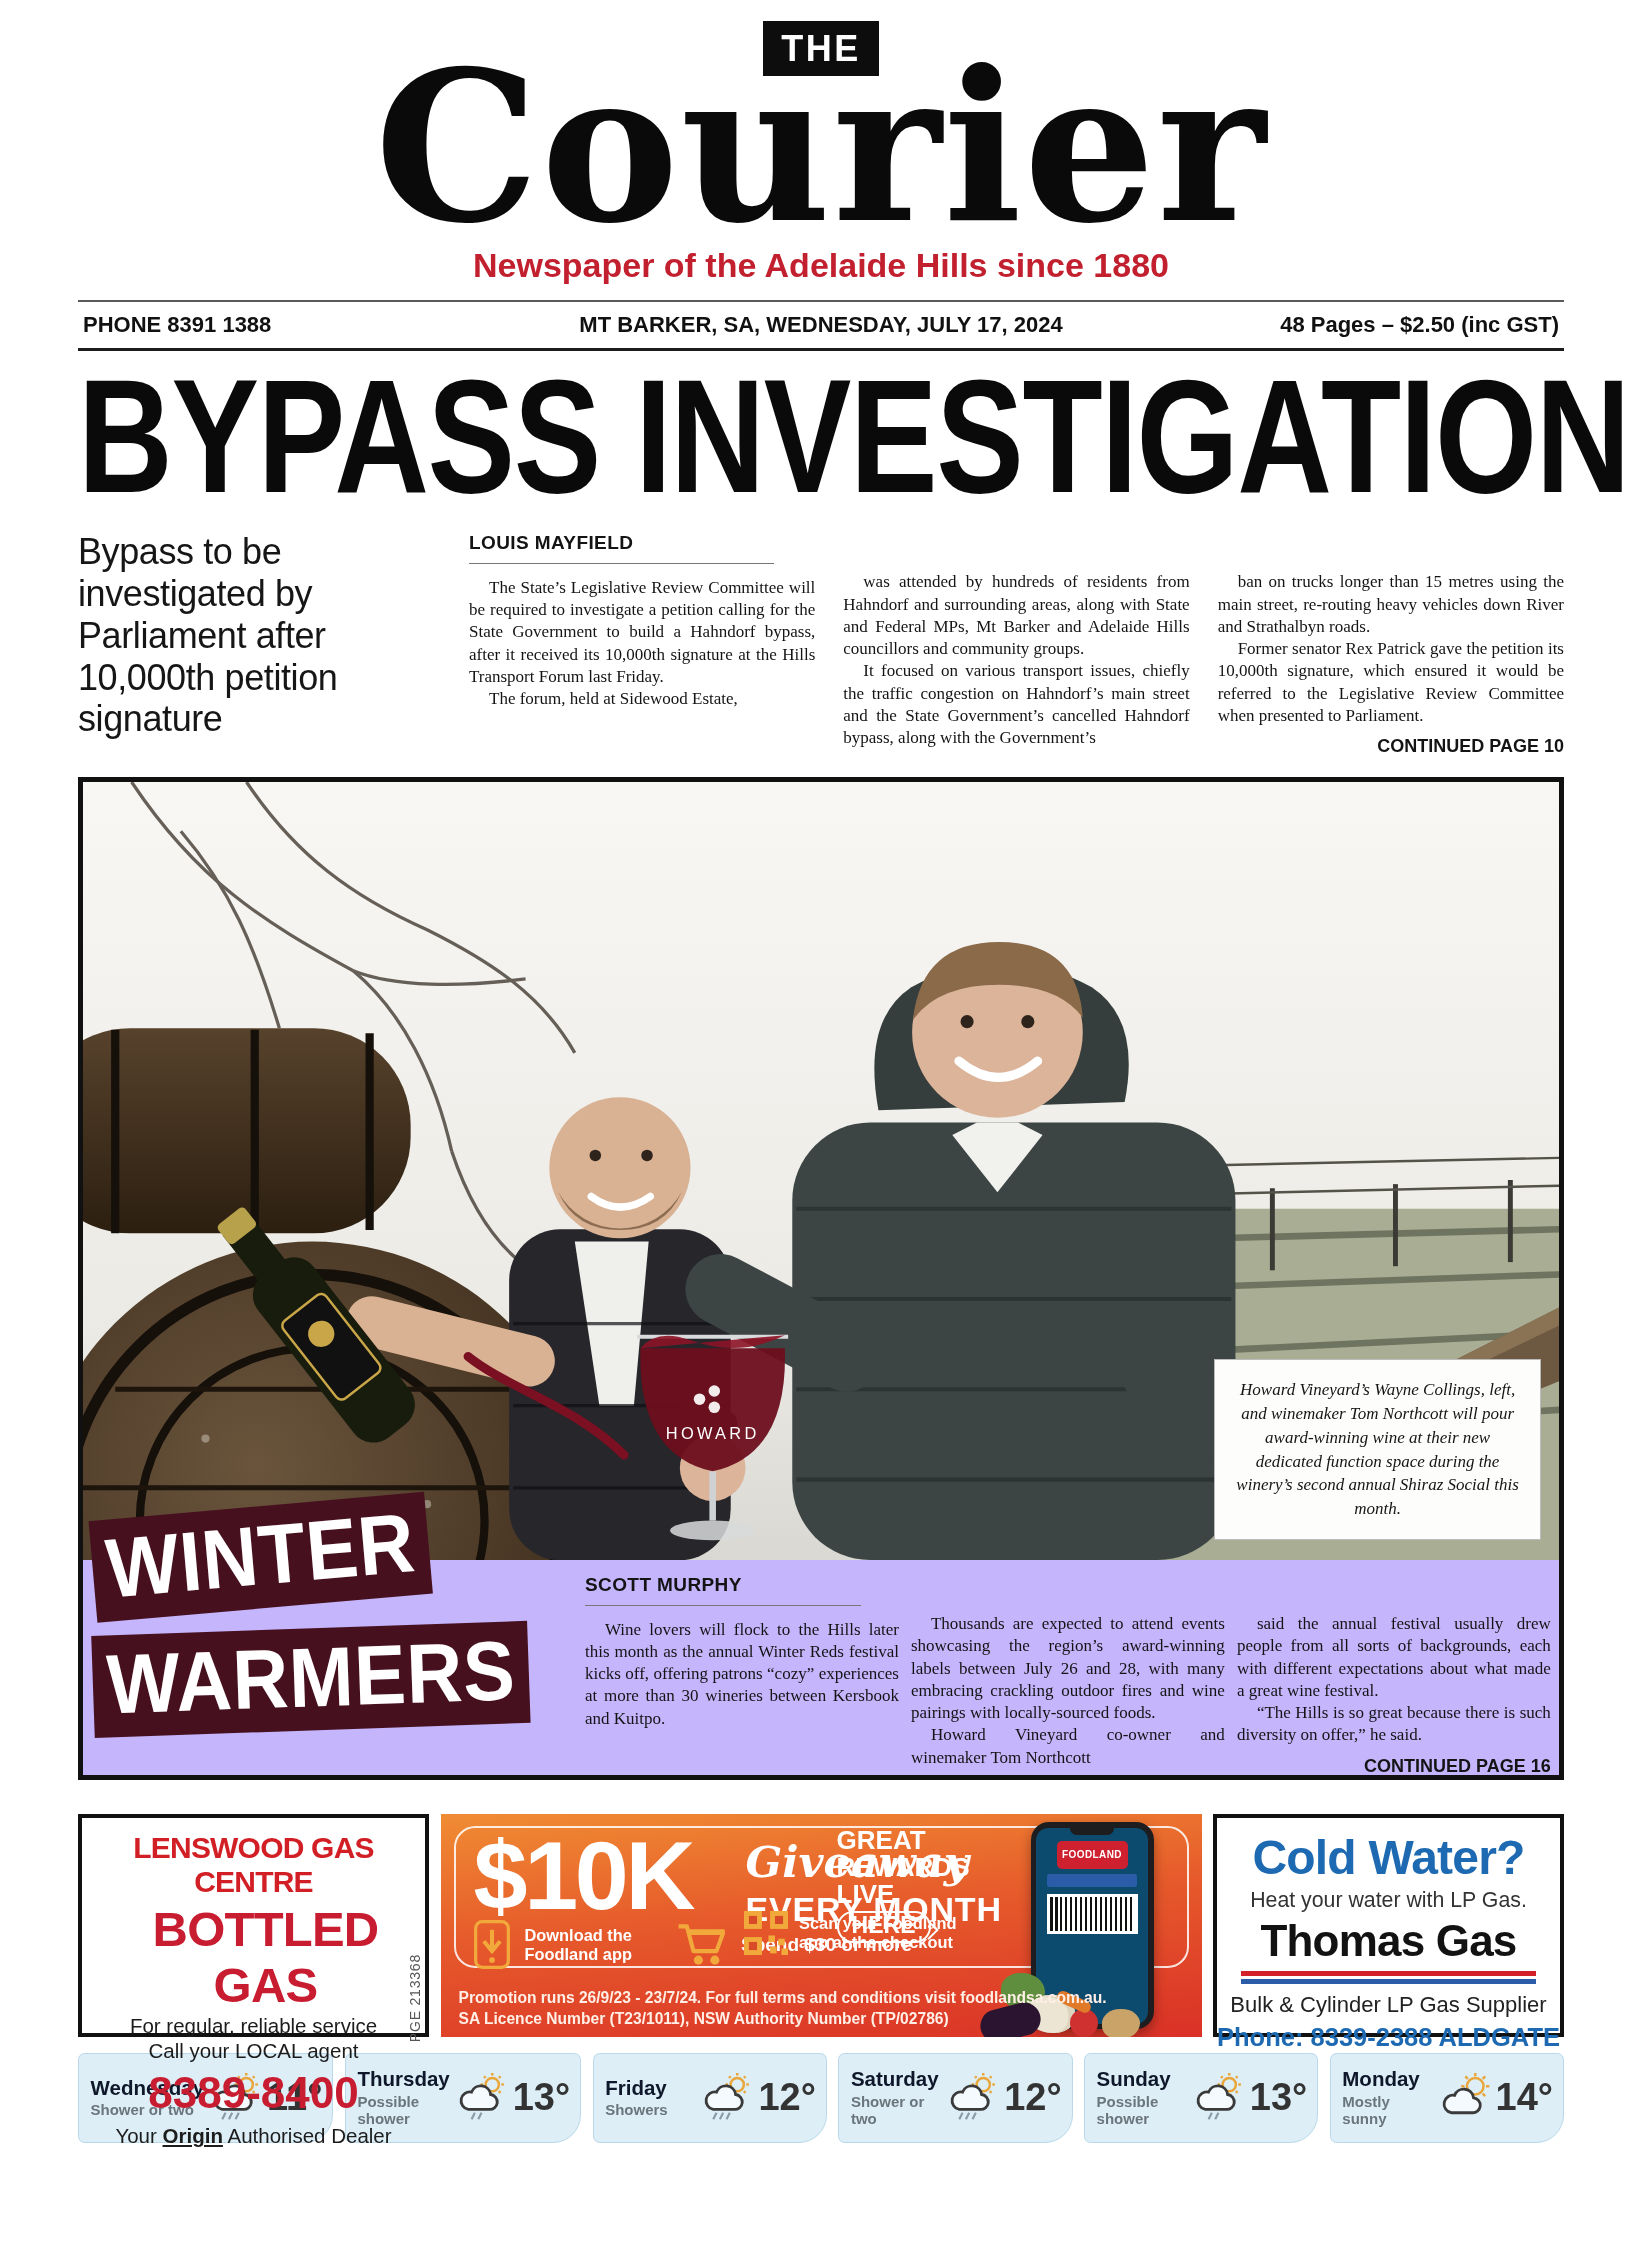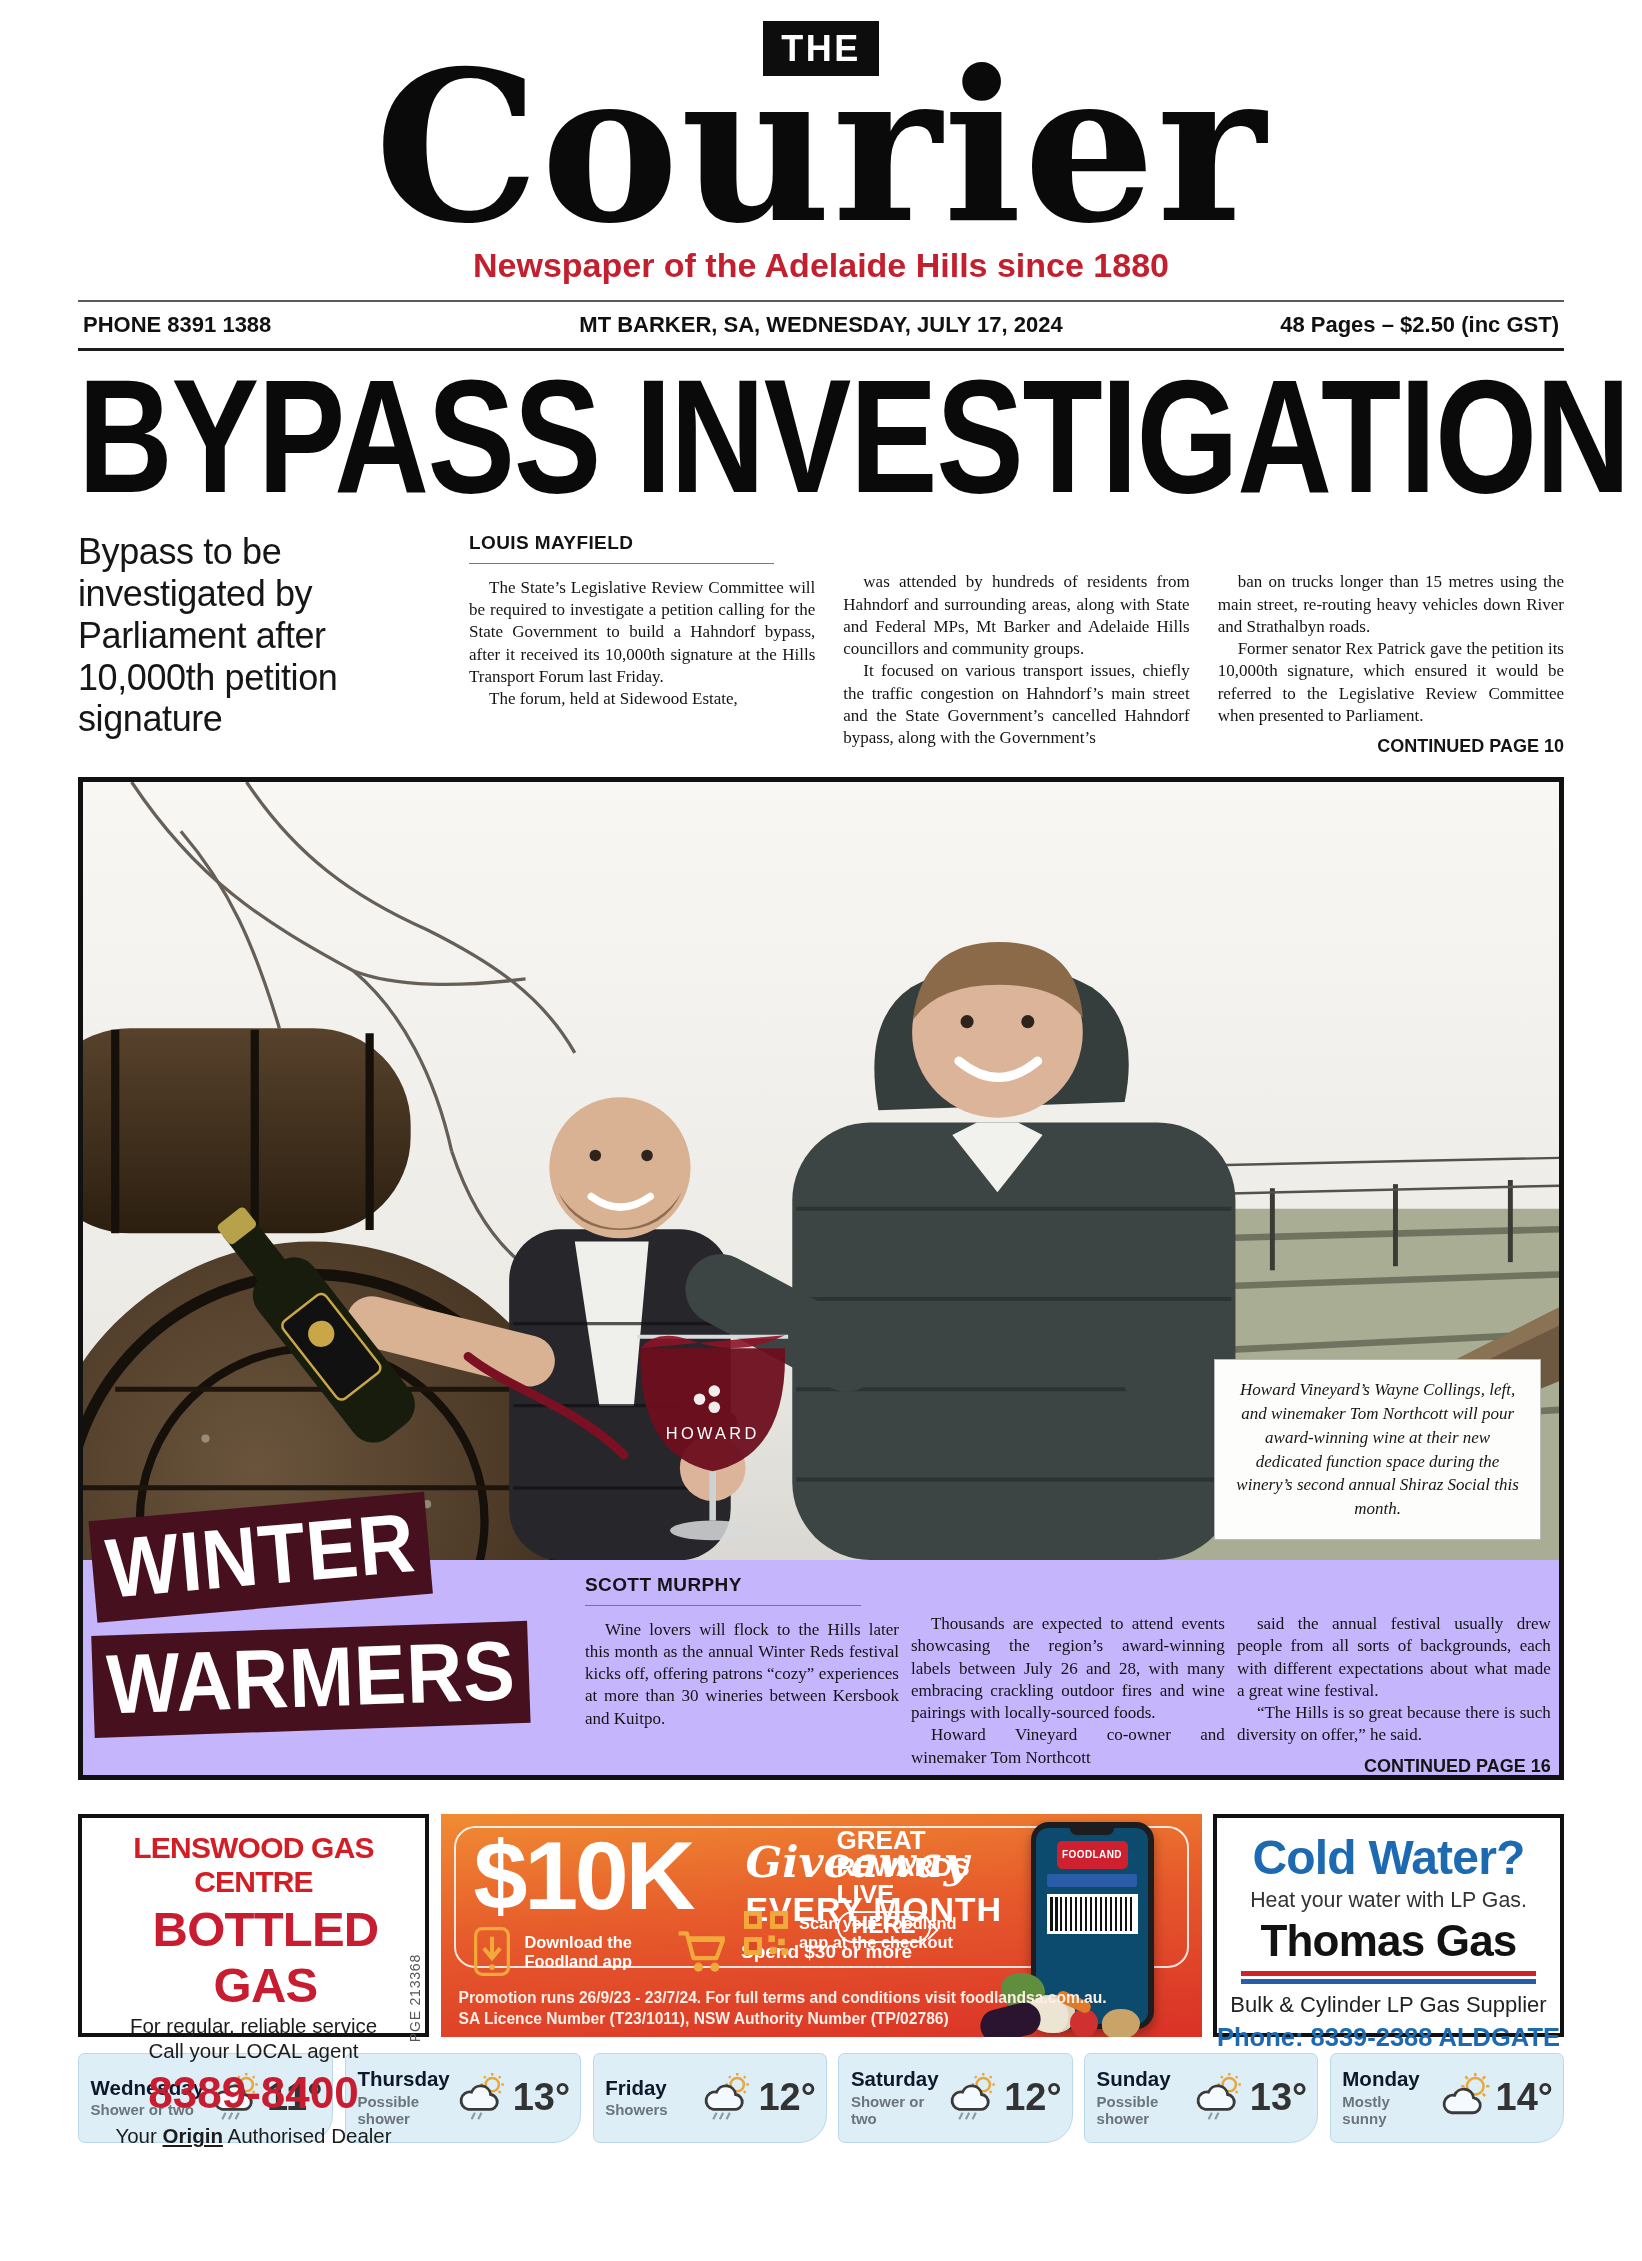--- a/index.html
+++ b/index.html
@@ -70,21 +70,21 @@
 
   .foodland{flex:1;position:relative;color:#fff;overflow:hidden;
             background:linear-gradient(175deg,#f08c33 0%,#e65a2b 45%,#da3127 100%);}
   .fl-frame{position:absolute;left:13px;top:11.5px;right:13px;height:138px;
             border:2.5px solid rgba(255,255,255,.85);border-radius:21.3px;}
   .fl-10k{position:absolute;left:33px;top:18px;font-size:97px;font-weight:900;line-height:.9;
           letter-spacing:-3.3px;}
   .fl-giveaway{position:absolute;left:305px;top:23px;font-family:"DejaVu Serif",serif;
                font-style:italic;font-weight:bold;font-size:43px;}
   .fl-every{position:absolute;left:305px;top:76px;font-size:34px;font-weight:900;letter-spacing:0.8px;}
-  .fl-icons{position:absolute;left:33px;top:113px;display:flex;align-items:center;gap:15px;}
+  .fl-icons{position:absolute;left:33px;top:106px;display:flex;align-items:center;gap:15px;}
   .fl-ic-label{font-size:16.4px;line-height:1.15;font-weight:bold;}
   .fl-spend{margin-left:30px;display:flex;align-items:center;gap:13px;}
   .fl-spend .fl-ic-label{font-size:19px;}
   .fl-scan{position:absolute;right:212px;top:97px;display:flex;align-items:center;gap:11.5px;width:246px;}
   .fl-rewards{position:absolute;right:232px;top:13px;font-weight:900;font-size:26px;line-height:1.04;}
   .fl-here{display:inline-block;border:2.5px solid #fff;border-radius:18px;padding:0.8px 13px 2.5px;
            margin-top:3.3px;font-size:23px;position:relative;}
   .fl-here:after{content:"";position:absolute;right:-7.4px;top:10px;width:11.5px;height:11.5px;
                  border-top:2.5px solid #fff;border-right:2.5px solid #fff;transform:rotate(45deg);
                  background:transparent;}

